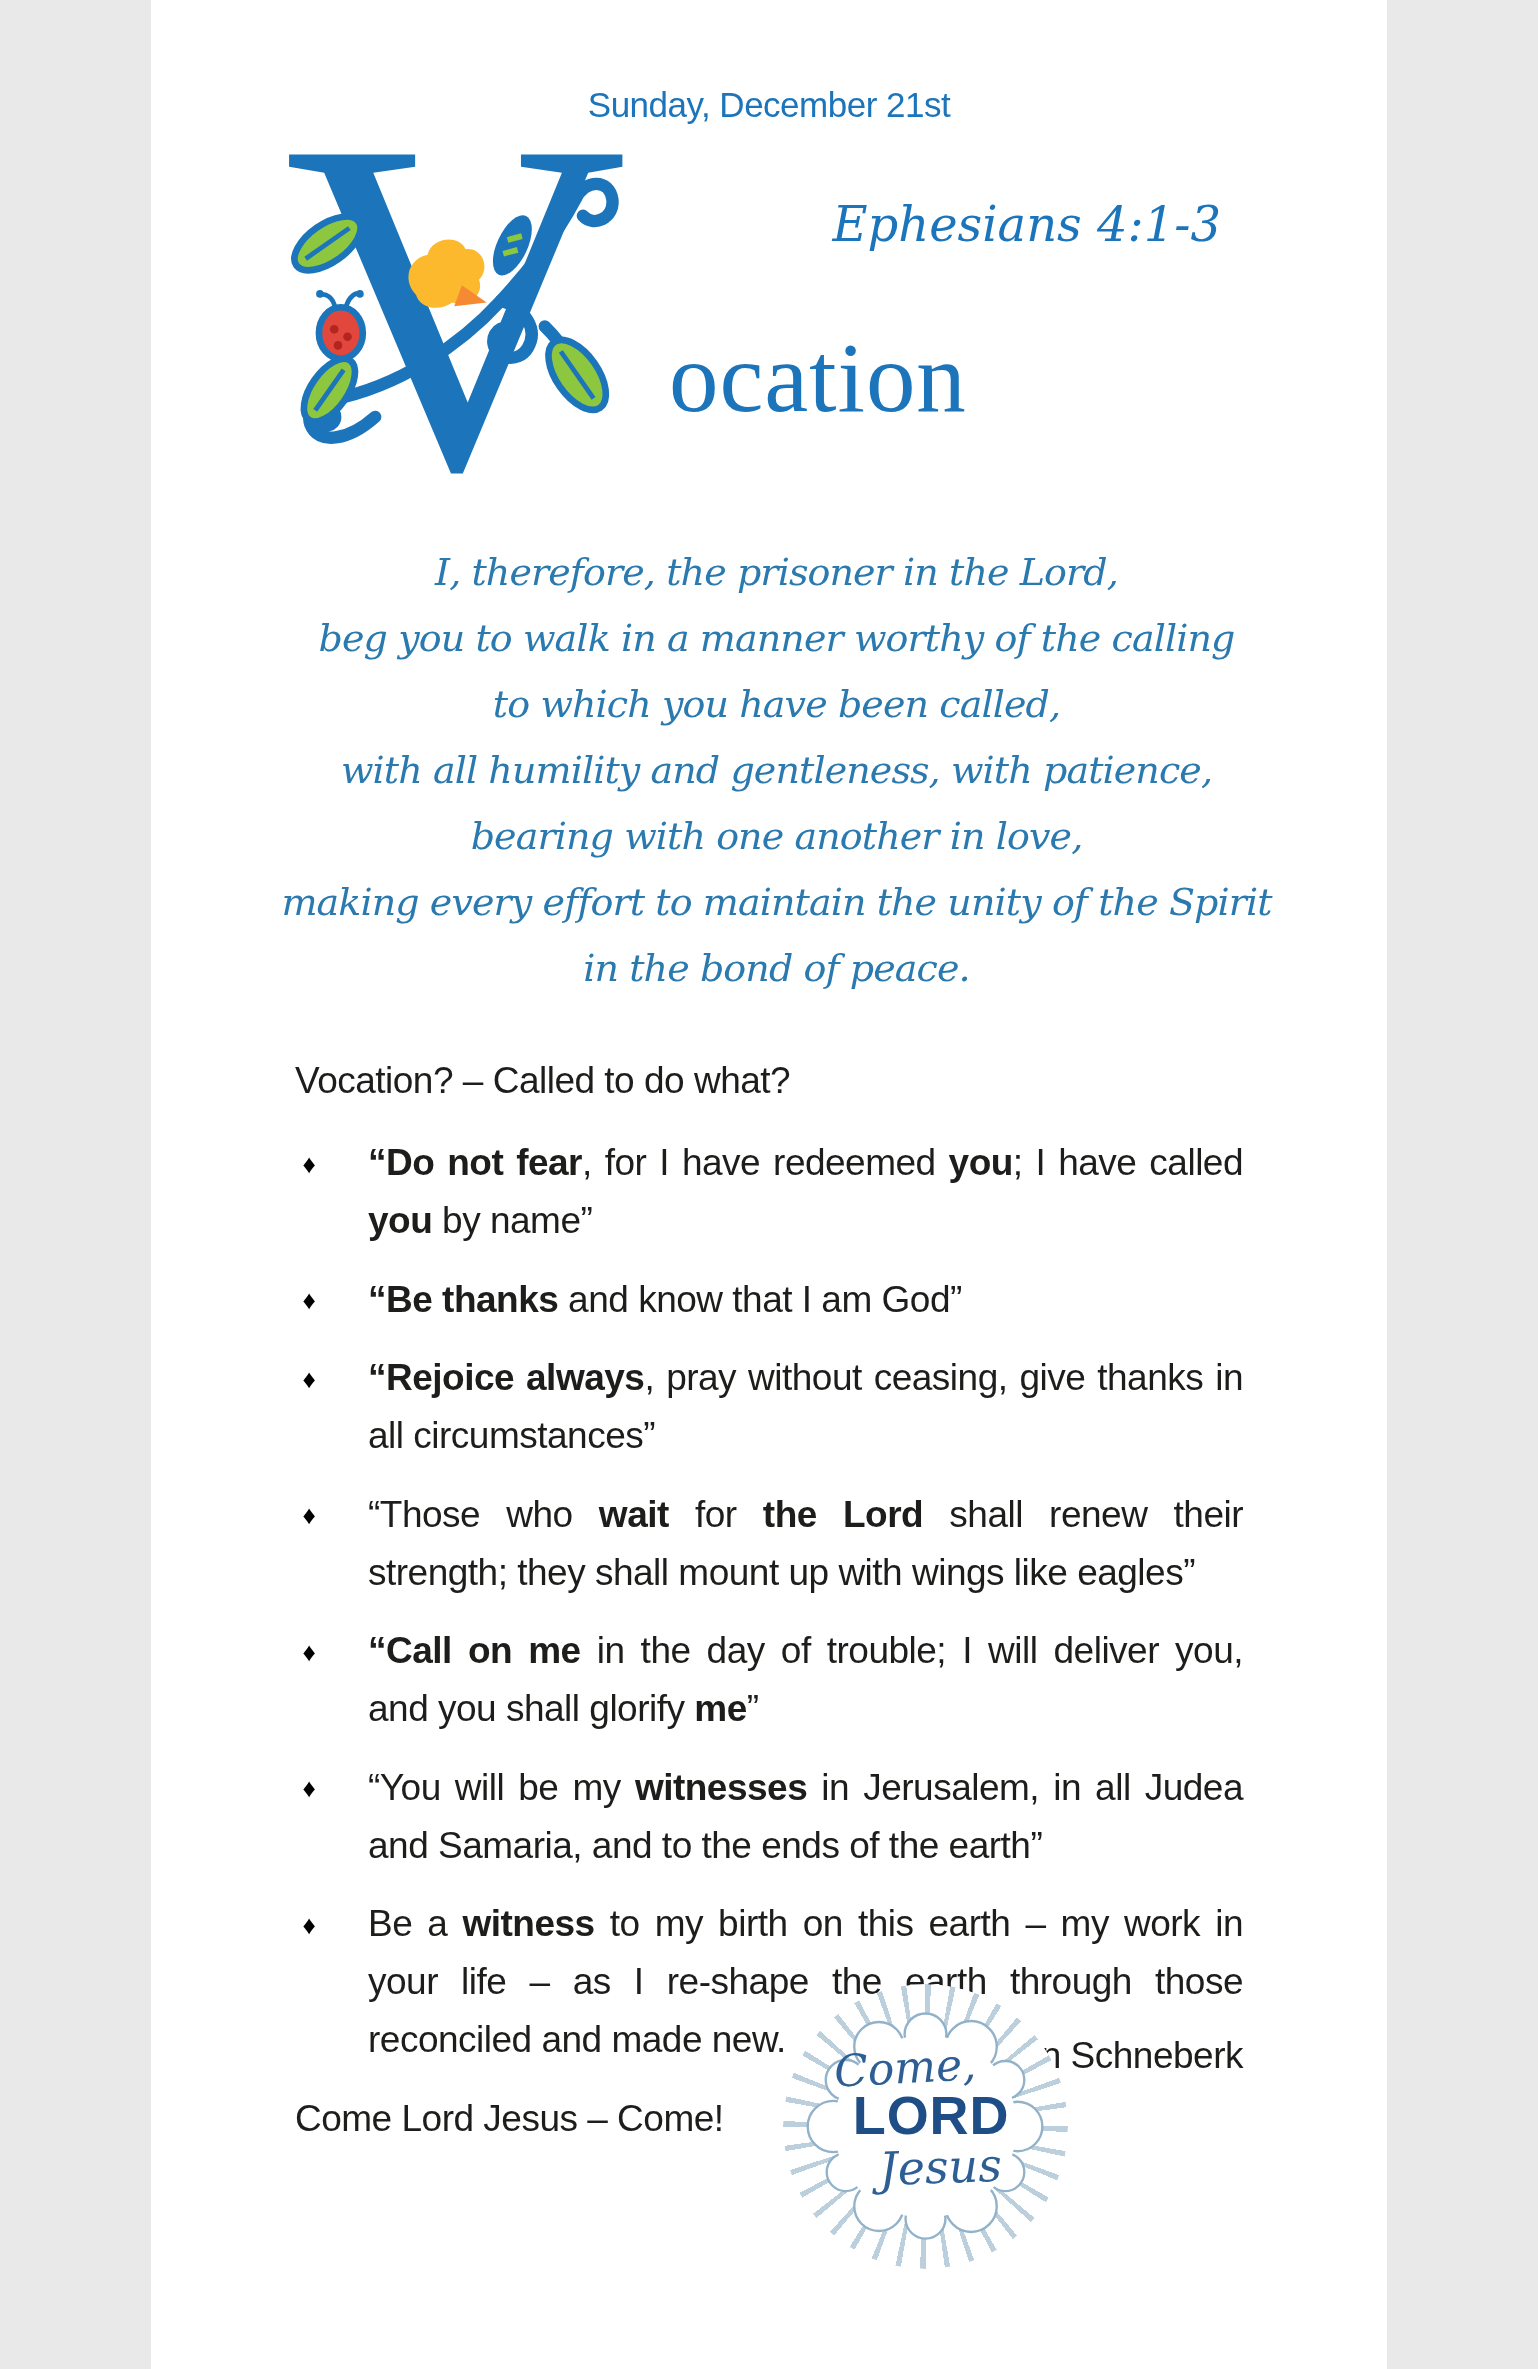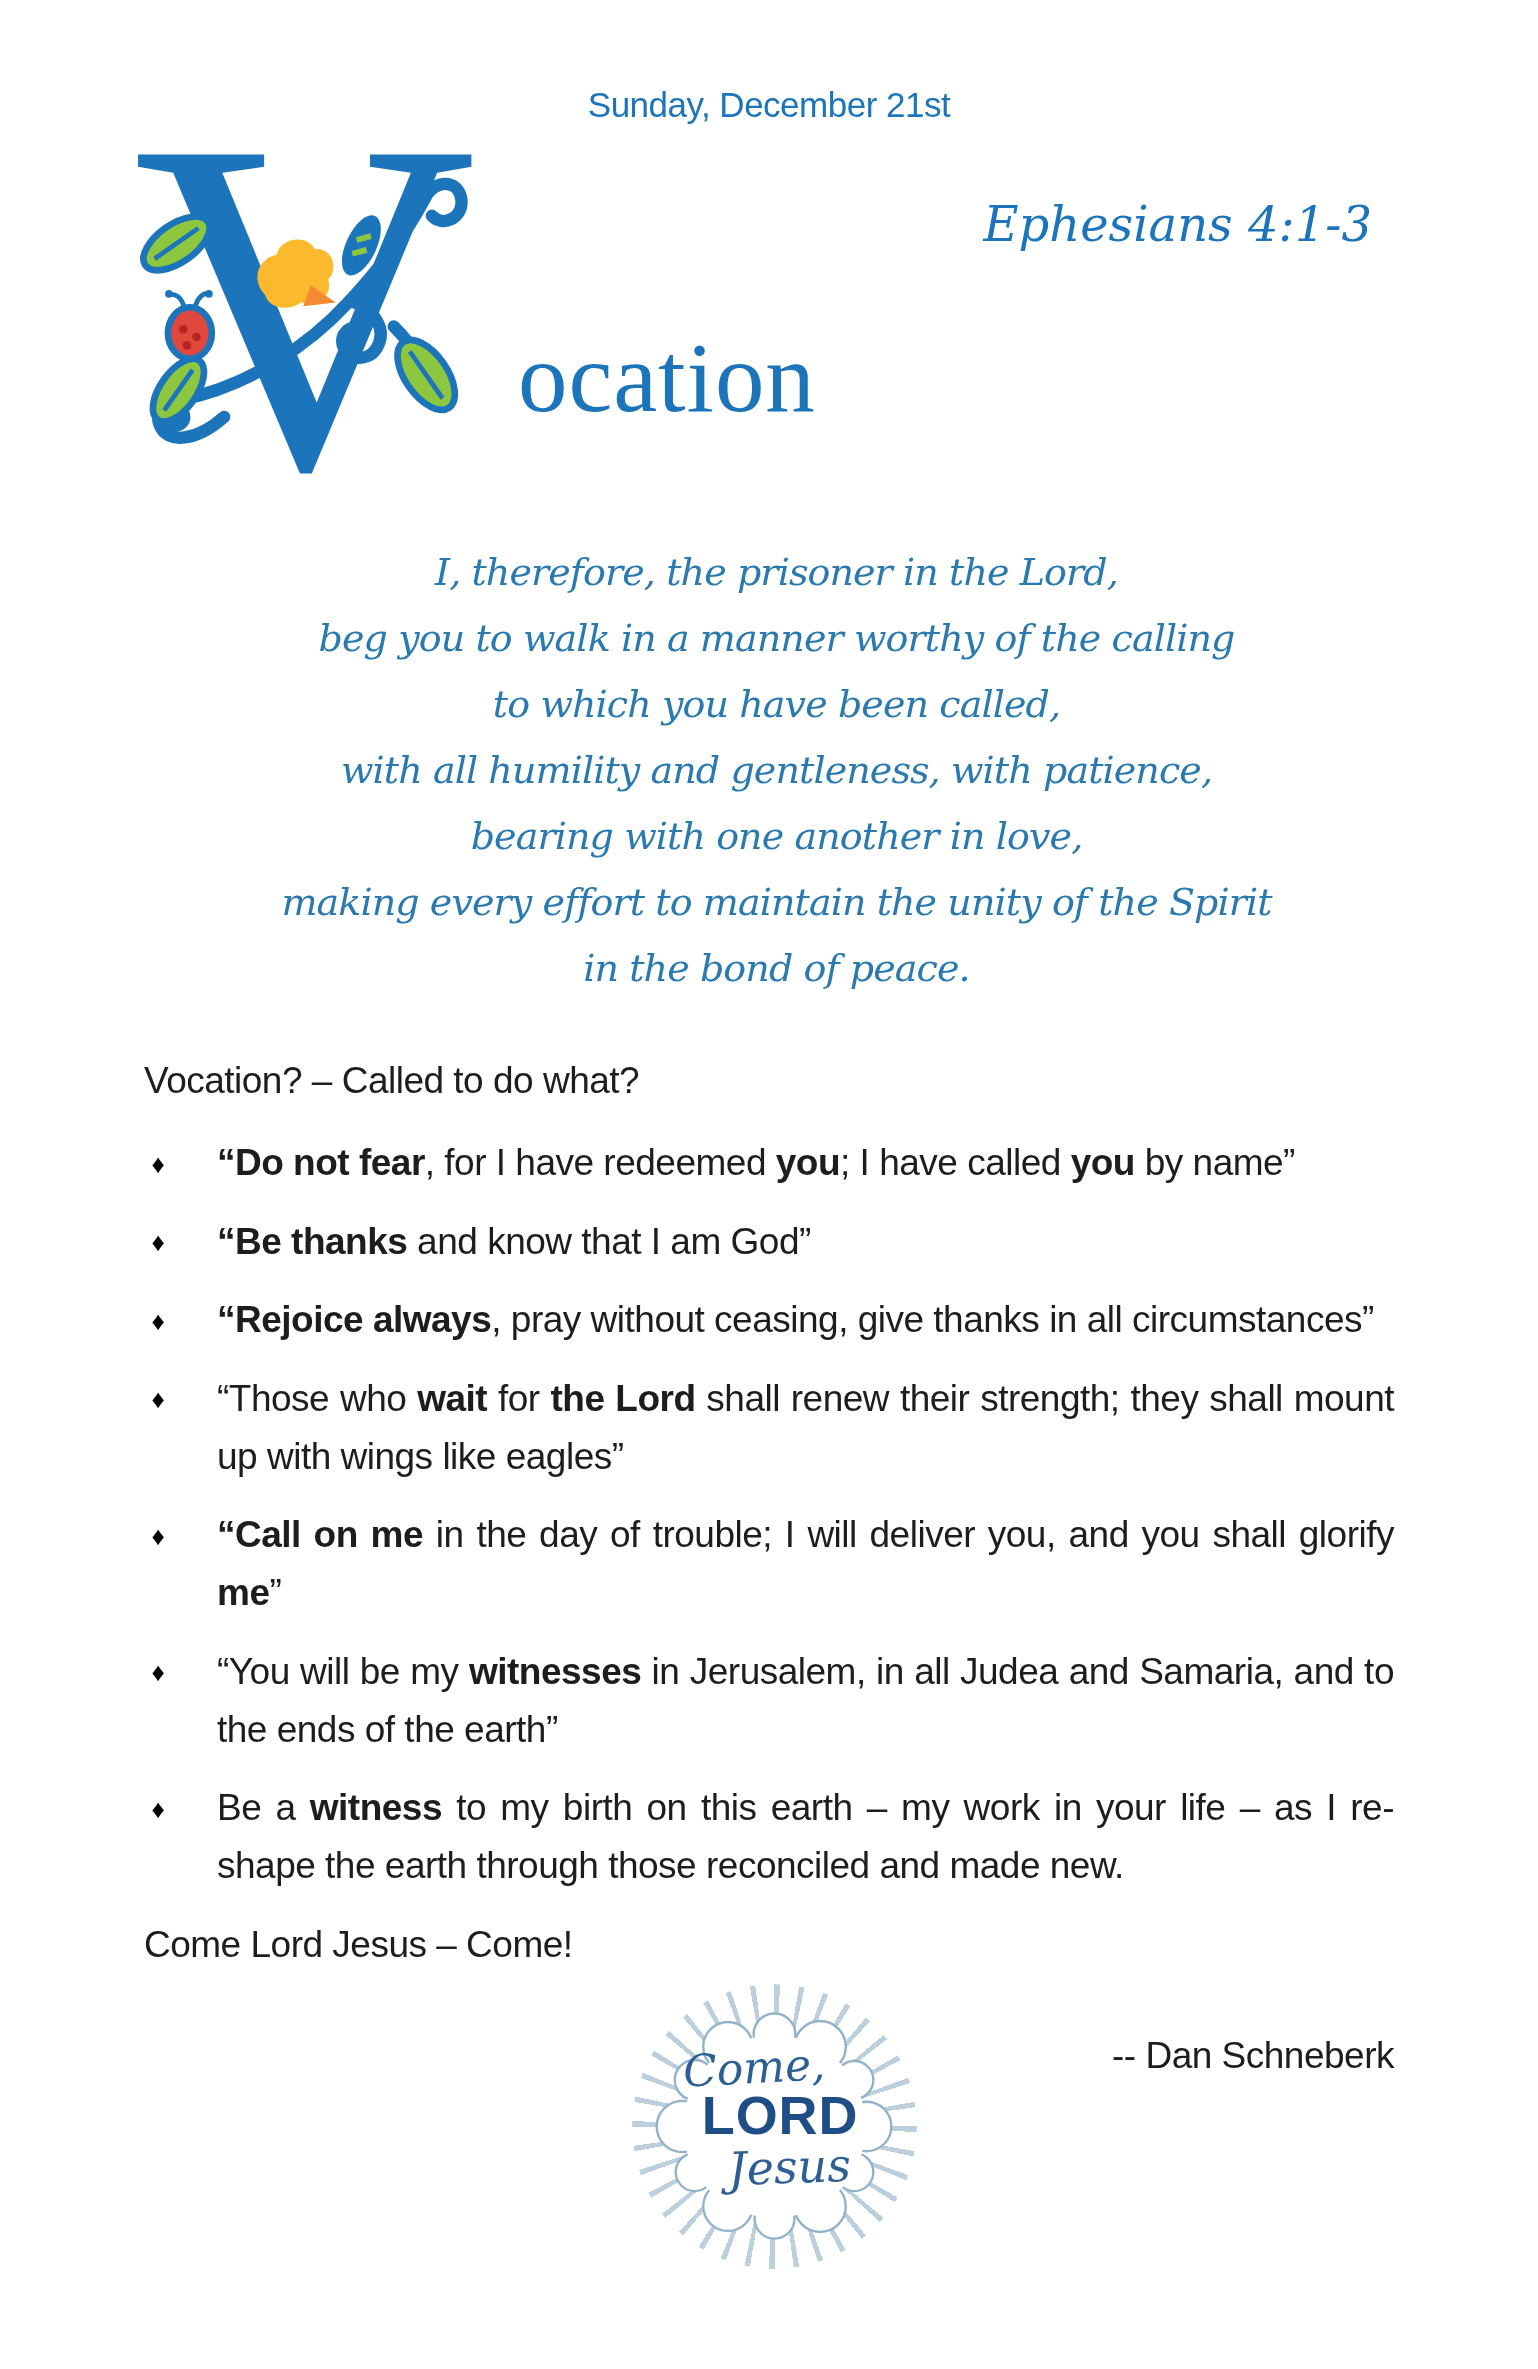--- a/index.html
+++ b/index.html
@@ -1,18 +1,18 @@
 <!DOCTYPE html>
 <html style="--blue: #1C75BB; --quote_blue: #2A79AF; --text: #1D1D1B; --badge_text: #2D5F94; --badge_lord: #1F4E87; --ray: #BCCFDC; --cloud_stroke: #92B2C9; --leaf: #8DC63F; --flower: #FDB92E; --flower_accent: #F58A33; --berry: #E2473D; --berry_spot: #B3251F;font-size:15px"><head>
 <meta charset="utf-8">
 <style>
   html,body{margin:0;padding:0;background:#e9e9e9;}
   .page{
     position:relative;
-    width:1538px;height:2370px;
+    width:1236px;height:2370px;
     margin:0 auto;
     background:#ffffff;
     overflow:hidden;
     font-family:"Liberation Sans", sans-serif;
     color:var(--text,#1d1d1b);
   }
   
   .date{
     position:absolute;top:84px;left:0;right:0;
     text-align:center;

